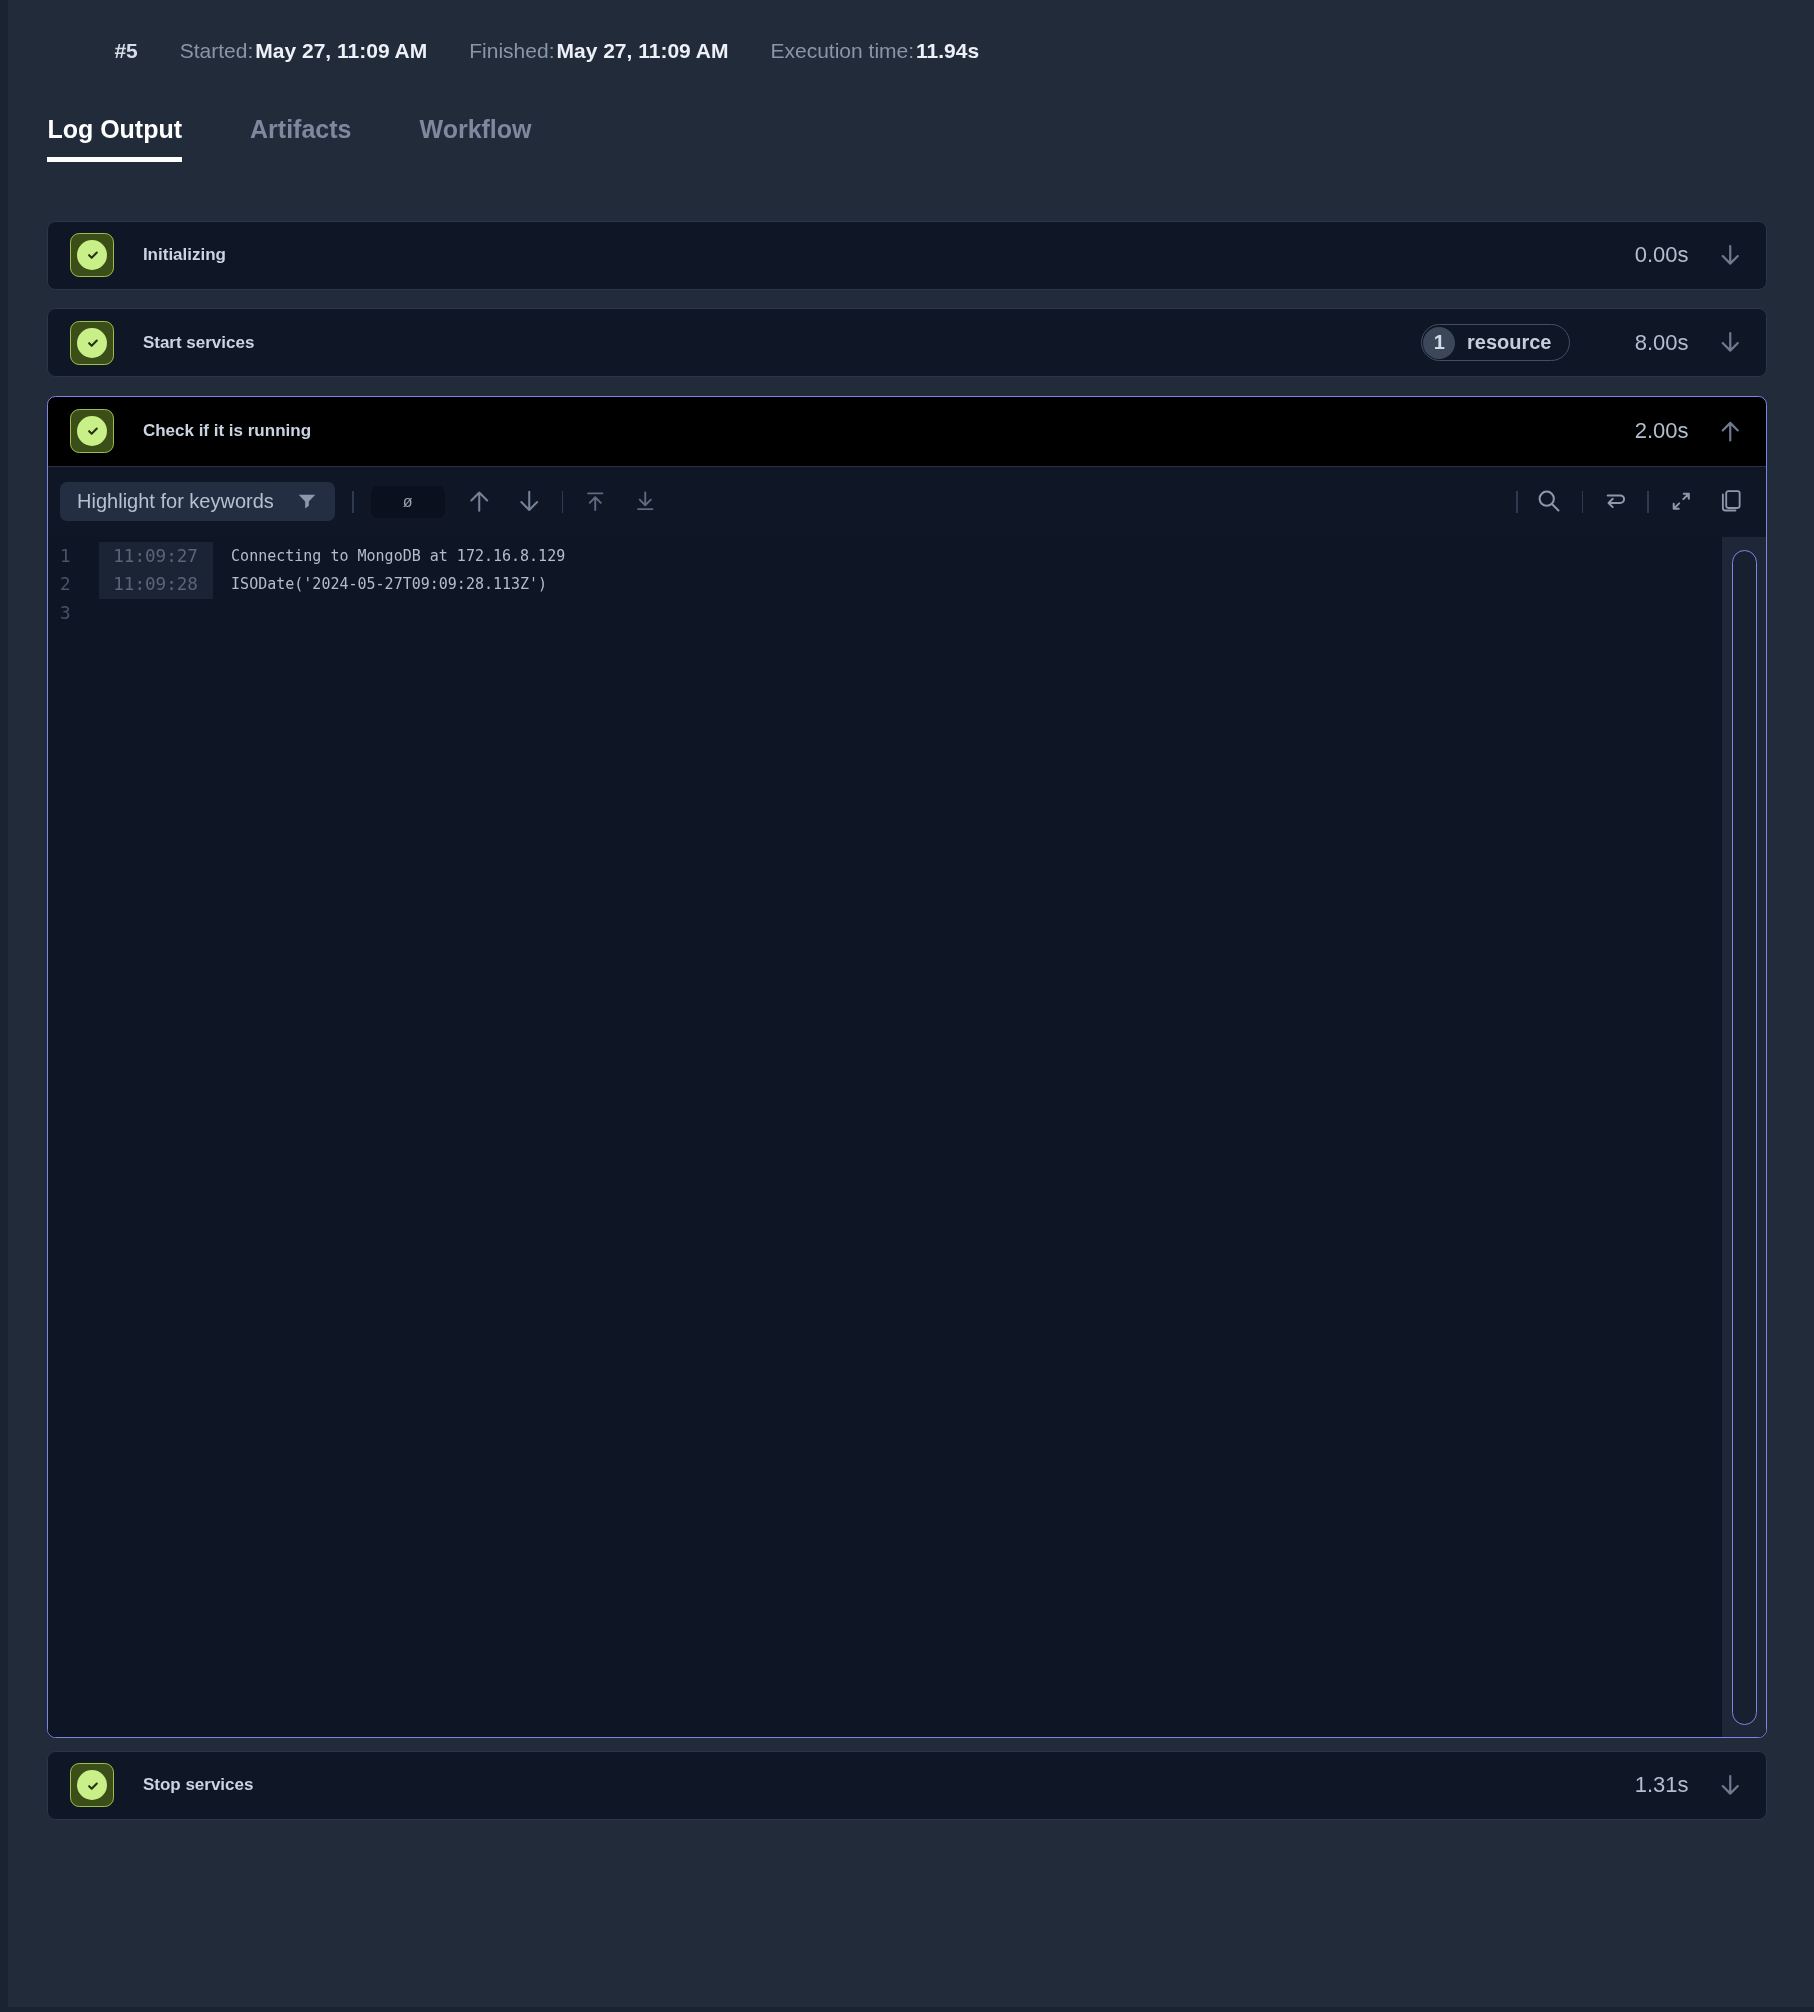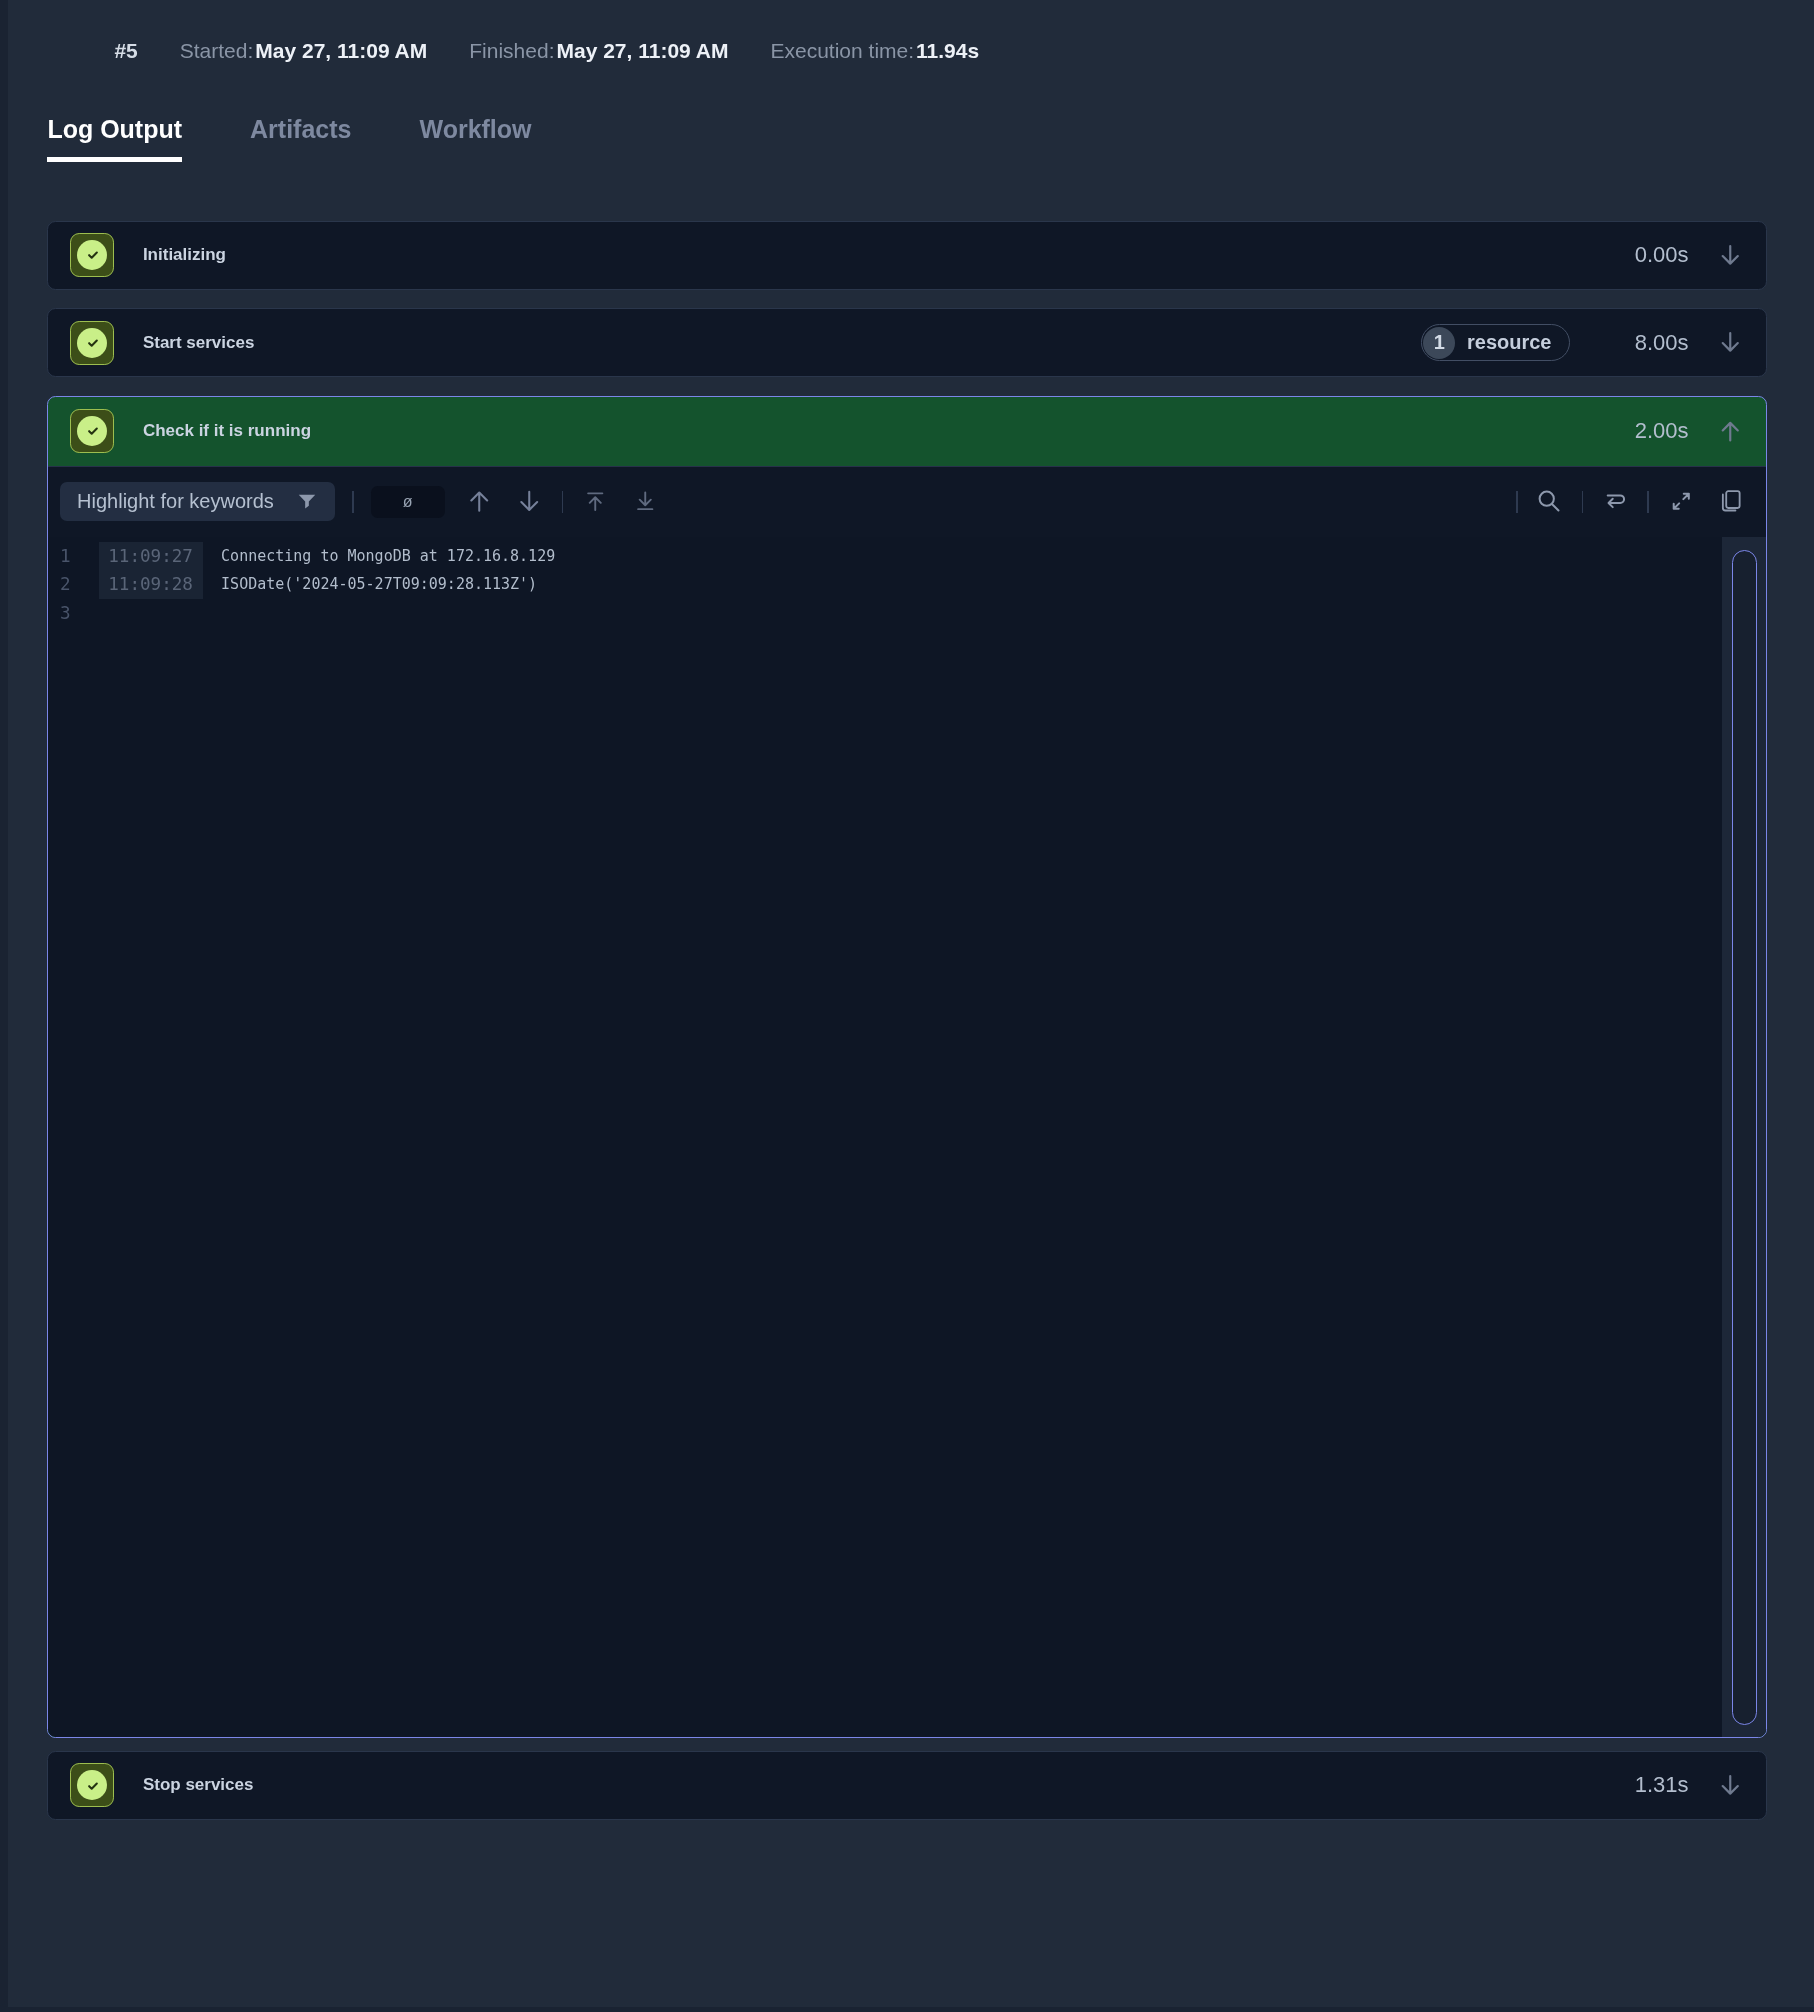--- a/index.html
+++ b/index.html
@@ -79,21 +79,21 @@
   }
   .badge-count {
     width:32px; height:32px; border-radius:50%; background:#3C4859;
     color:#D3DBE6; font-size:20px; font-weight:bold;
     display:flex; align-items:center; justify-content:center; margin-right:11.7px;
   }
   .badge-label { font-size:20px; font-weight:bold; color:#C5CEDC; }
 
   
   .panel {
-    border:1.7px solid #7B86E8; border-radius:8.4px; background:#14532d;
+    border:1.7px solid #7B86E8; border-radius:8.4px; background:#000000;
     margin-bottom:13.4px; overflow:hidden;
   }
   .panel-header {
     height:70px; display:flex; align-items:center; padding:0 22px;
     border-bottom:0.8px solid #27324A;
   }
 
   .toolbar {
     height:70px; display:flex; align-items:center;
     padding:0 20px 0 11.7px; background:#0F1726;
@@ -122,21 +122,21 @@
   .tb-right .tb-btn { color:#8D98AC; }
 
   
   .log {
     position:relative; height:1200px; background:#0E1625;
     font-family:"DejaVu Sans Mono", monospace; padding-top:5px;
   }
   .log-line { display:flex; align-items:center; height:28.5px; }
   .ln { width:20px; margin-left:11.7px; font-size:17.6px; color:#49546A; flex:none; }
   .ts {
-    margin-left:18.5px; width:104px; height:28.5px; flex:none;
+    margin-left:18.5px; width:114px; height:28.5px; flex:none;
     display:flex; align-items:center; justify-content:center;
     font-size:17.6px; color:#5A6578; background:#1A2434;
   }
   .ts.blank { background:transparent; }
   .lt { margin-left:18.5px; font-size:15px; color:#B2BDCC; white-space:pre; }
   .gutter { position:absolute; top:0; right:0; bottom:0; width:44px; background:#1D2738; }
   .scrollbar {
     position:absolute; top:13.4px; bottom:11.7px; right:9.2px; width:25px;
     border:1.7px solid #7B86E8; border-radius:13.4px; background:#17202F; cursor:pointer;
   }

